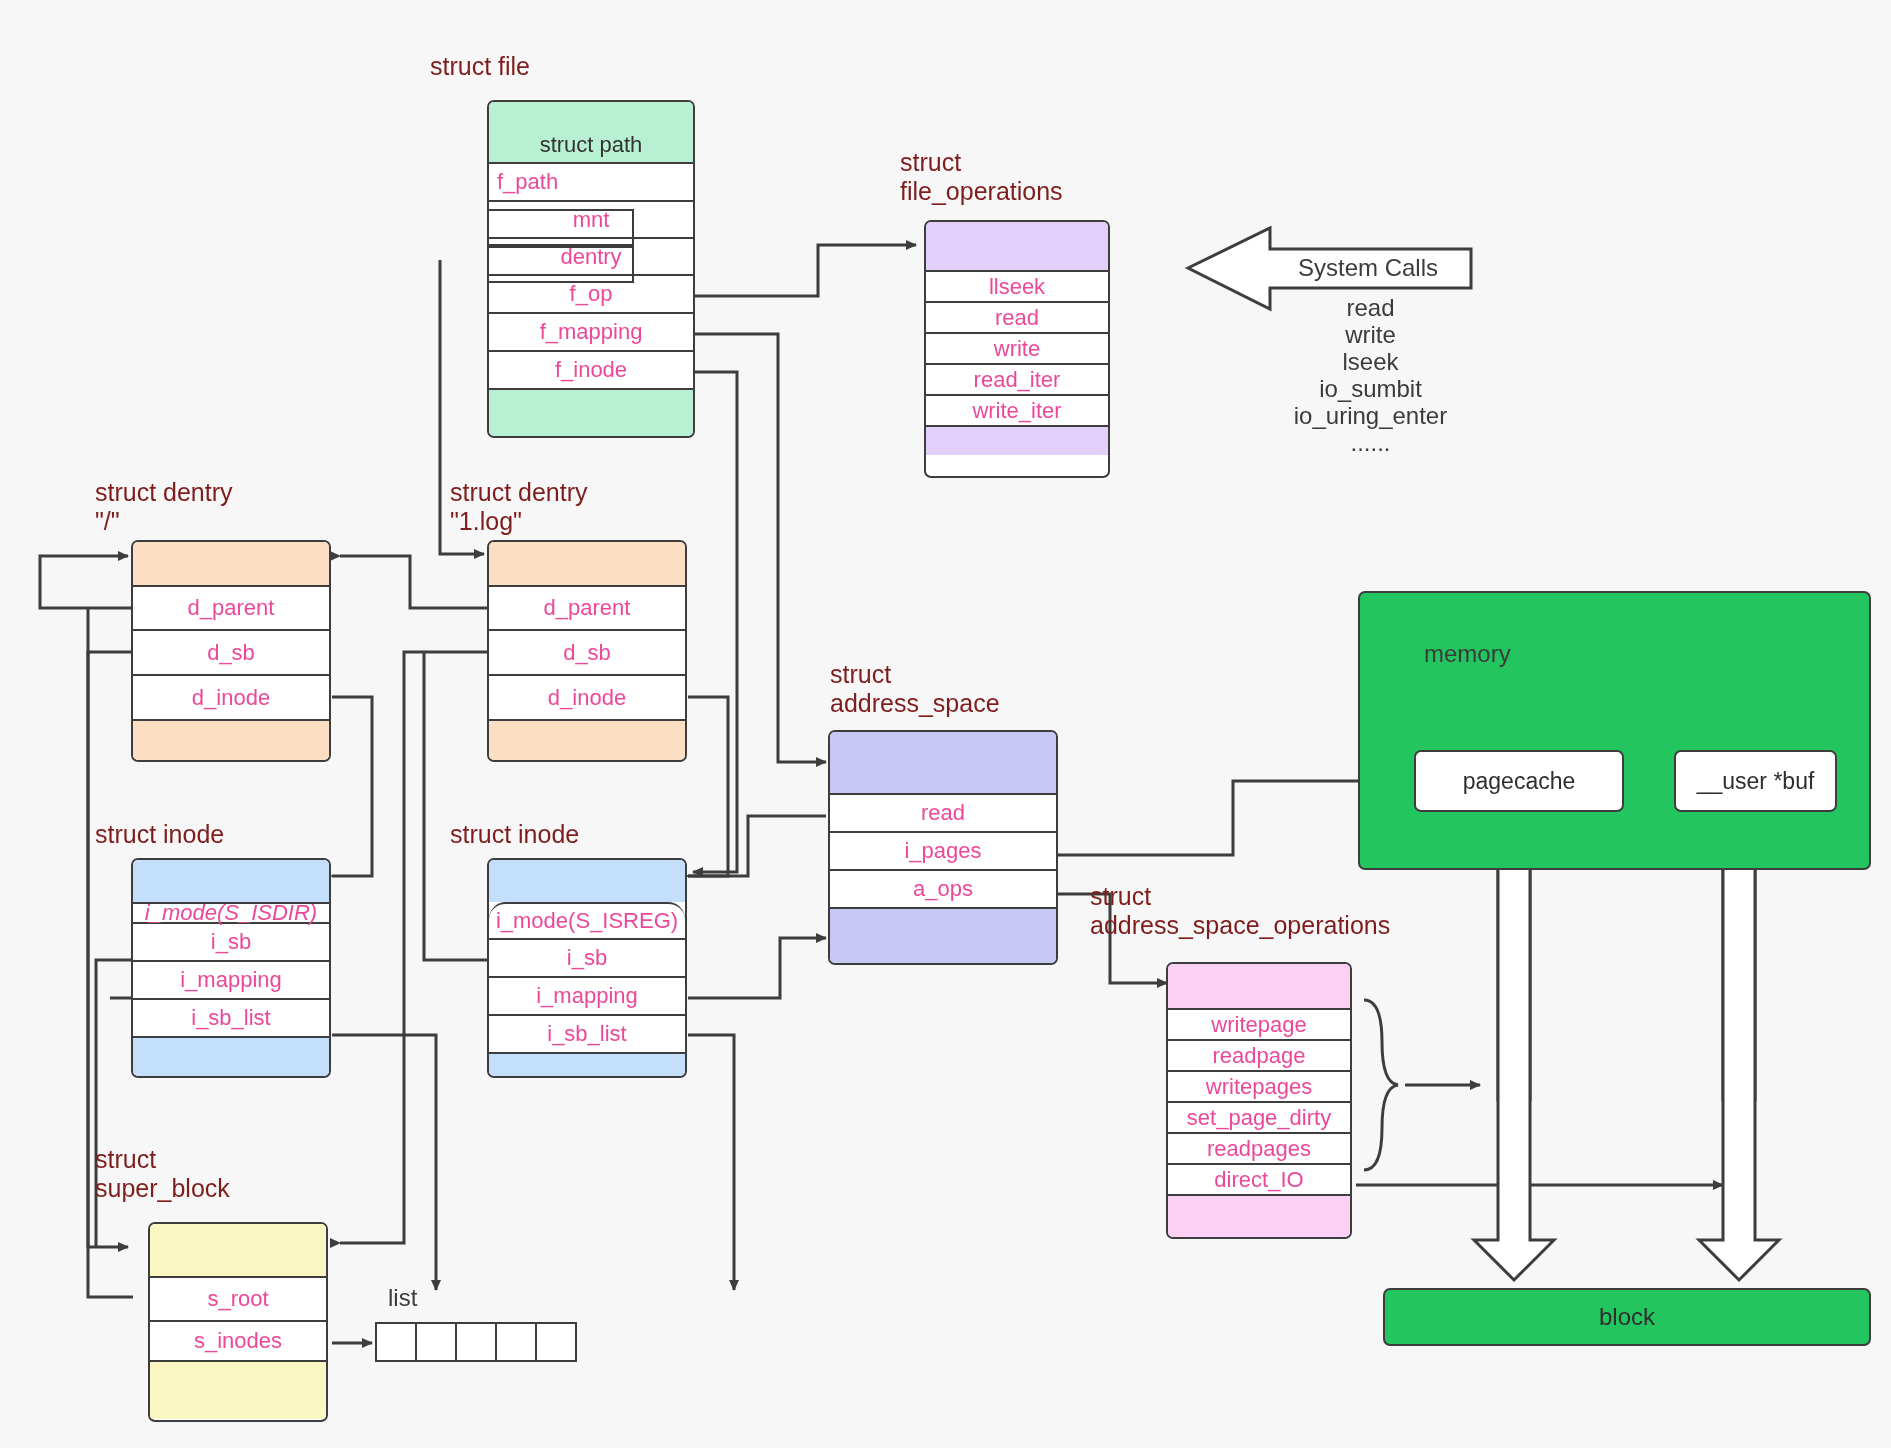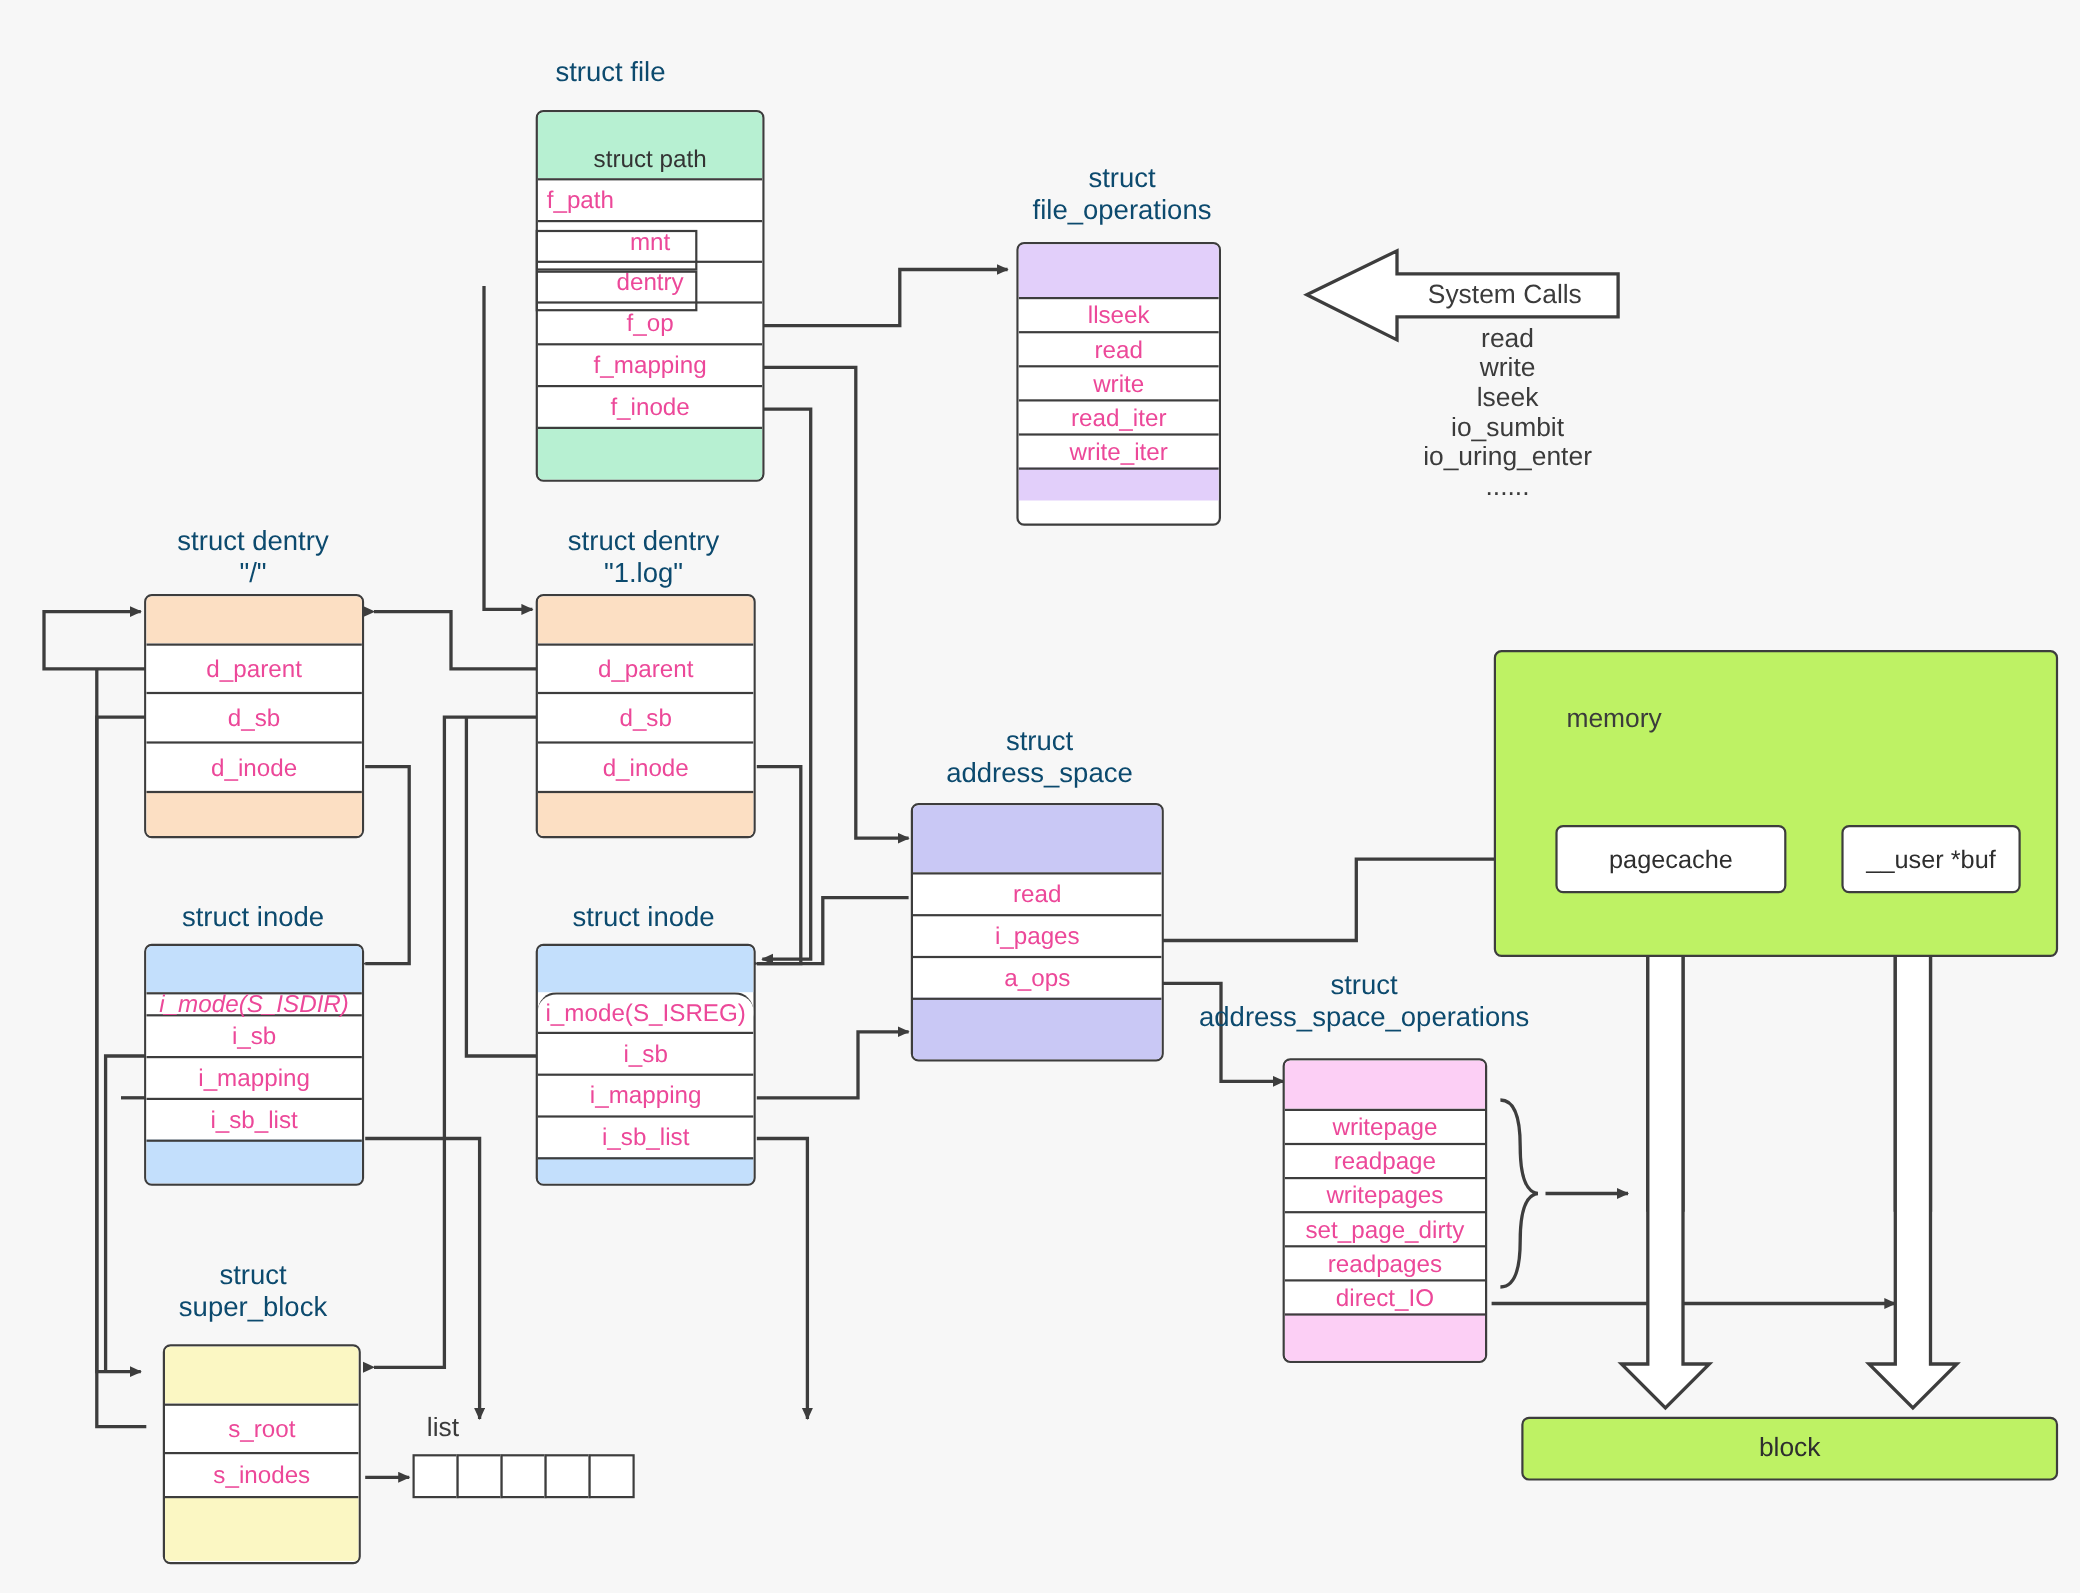--- a/index.html
+++ b/index.html
@@ -8,22 +8,22 @@
     background:#f7f7f7;
     font-family:"Liberation Sans","DejaVu Sans",sans-serif;
     color:#333;
     position:relative;
     overflow:hidden;
   }
   #canvas{position:absolute;left:0;top:0;width:1891px;height:1448px;}
   svg.wires{position:absolute;left:0;top:0;width:1891px;height:1448px;pointer-events:none;}
 
   .title{
-    position:absolute;text-align:center;font-size:25px;line-height:29px;
-    color:#0c4a6e;white-space:pre-line;
+    position:absolute;text-align:left;font-size:25px;line-height:29px;
+    color:#7f1d1d;white-space:pre-line;
   }
   .sbox{
     position:absolute;border:2.5px solid #3d3d3d;border-radius:7px;
     box-sizing:border-box;background:#fff;overflow:hidden;
   }
   .cap{height:38px;box-sizing:border-box;}
   .row{
     height:31px;border-top:2.5px solid #3d3d3d;box-sizing:border-box;
     display:flex;align-items:center;justify-content:center;
     font-size:22px;color:#ec4899;background:#fff;
@@ -38,21 +38,21 @@
     font-size:22px;color:#2e2e2e;
   }
 
   .plainbox{
     position:absolute;border:2.5px solid #3d3d3d;border-radius:7px;
     box-sizing:border-box;display:flex;align-items:center;justify-content:center;
     font-size:23px;color:#2e2e2e;background:#fff;
   }
   .region{
     position:absolute;border:2.5px solid #3d3d3d;border-radius:7px;
-    box-sizing:border-box;background:#bef264;
+    box-sizing:border-box;background:#22c55e;
   }
   .region-label{position:absolute;font-size:24px;color:#3b3b3b;}
 
   .listcells{position:absolute;display:flex;}
   .listcells div{
     width:42px;height:40px;border:2px solid #3d3d3d;margin-left:-2px;
     box-sizing:border-box;background:#fff;
   }
   .listcells div:first-child{margin-left:0;}
   .listlabel{position:absolute;font-size:24px;color:#3b3b3b;}

